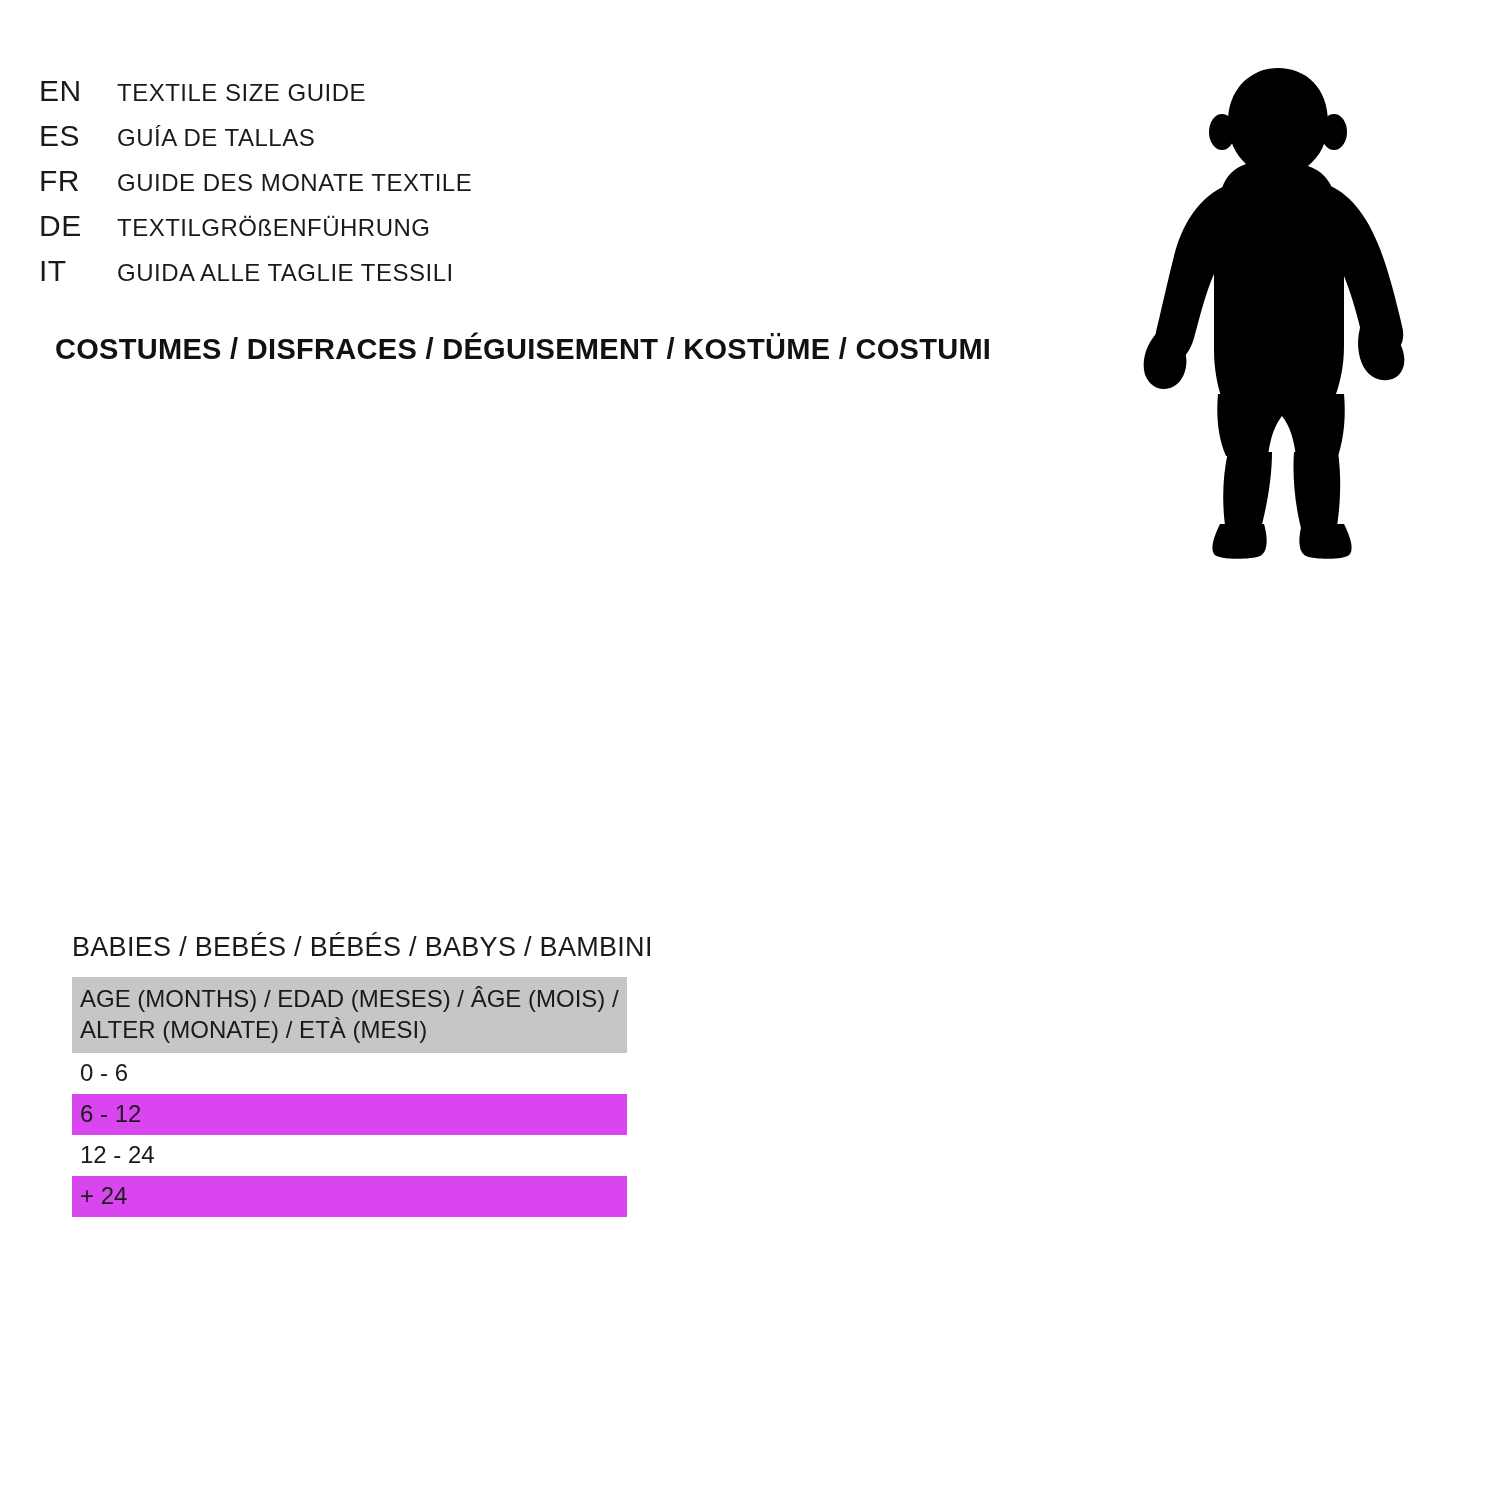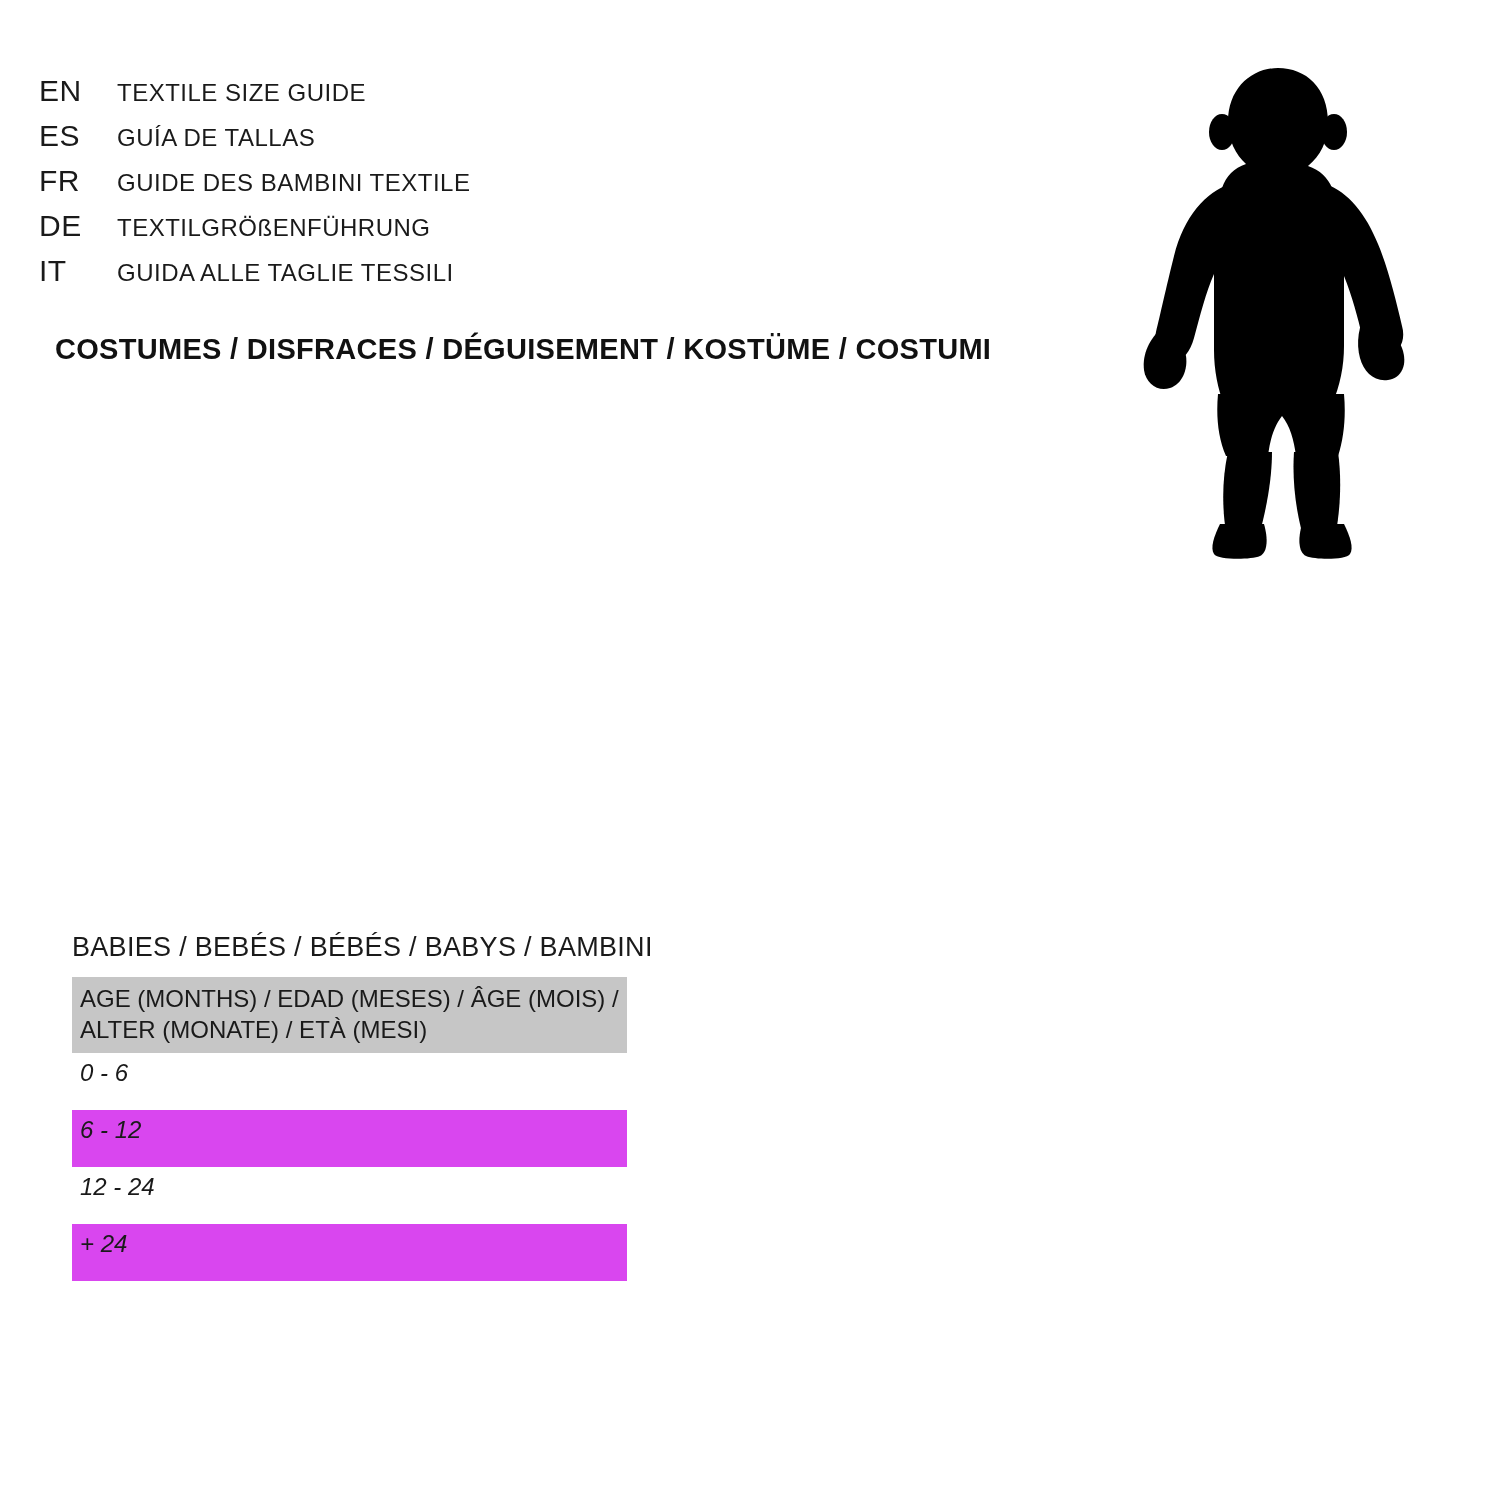--- a/index.html
+++ b/index.html
@@ -84,23 +84,22 @@
     background: #c6c6c6;
     text-align: left;
     font-weight: normal;
     font-size: 24px;
     line-height: 1.28;
     padding: 7px 8px 8px 8px;
     color: #1a1a1a;
   }
   table.size-table td {
     font-size: 24px;
-    padding: 6px 8px 23px 8px;
+    padding: 6px 8px 7px 8px;
     color: #1a1a1a;
-    font-style: italic;
   }
   table.size-table tr.row-odd td {
     background: #ffffff;
   }
   table.size-table tr.row-even td {
     background: #d946ef;
   }
 </style>
 </head>
 <body>
@@ -109,21 +108,21 @@
   <div class="lang-row">
     <span class="lang-code">EN</span>
     <span class="lang-text">TEXTILE SIZE GUIDE</span>
   </div>
   <div class="lang-row">
     <span class="lang-code">ES</span>
     <span class="lang-text">GUÍA DE TALLAS</span>
   </div>
   <div class="lang-row">
     <span class="lang-code">FR</span>
-    <span class="lang-text">GUIDE DES BAMBINI TEXTILE</span>
+    <span class="lang-text">GUIDE DES MONATE TEXTILE</span>
   </div>
   <div class="lang-row">
     <span class="lang-code">DE</span>
     <span class="lang-text">TEXTILGRÖßENFÜHRUNG</span>
   </div>
   <div class="lang-row">
     <span class="lang-code">IT</span>
     <span class="lang-text">GUIDA ALLE TAGLIE TESSILI</span>
   </div>
 </div>

